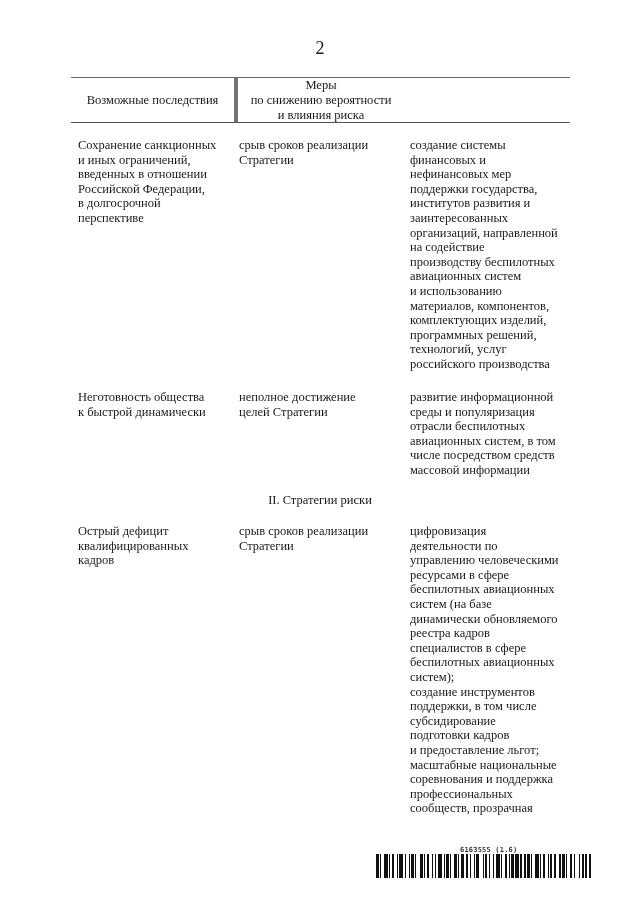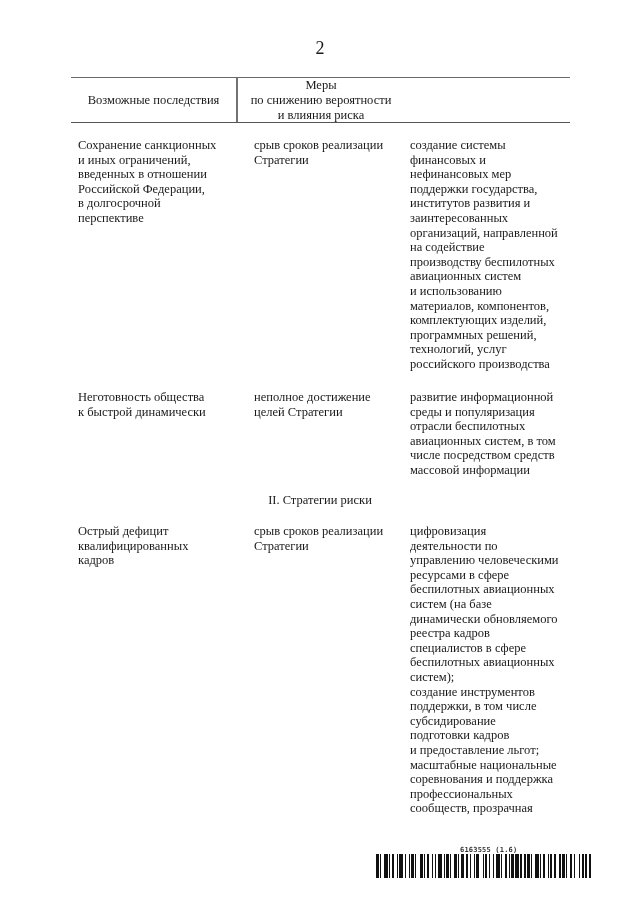--- a/index.html
+++ b/index.html
@@ -36,38 +36,38 @@
       line-height: 15px;
     }
     .th {
       display: flex;
       align-items: center;
       justify-content: center;
       text-align: center;
       box-sizing: border-box;
     }
     .th.c1 { width: 166px; border-right: 1px solid #777; }
-    .th.c2 { width: 167px; border-right: 2px solid #737373; }
+    .th.c2 { width: 167px; border-right: 4px solid #737373; }
     .th.c3 { width: 166px; }
     .th .multi { white-space: pre-line; }
 
     .row {
       position: absolute;
       left: 71px;
       width: 499px;
       font-size: 12.5px;
       line-height: 14.6px;
     }
     .cell {
       position: absolute;
       top: 0;
       white-space: pre-line;
     }
     .cell.c1 { left: 7px; width: 160px; }
-    .cell.c2 { left: 183px; width: 160px; }
+    .cell.c2 { left: 168px; width: 160px; }
     .cell.c3 { left: 339px; width: 162px; }
 
     .section-title {
       position: absolute;
       top: 493px;
       left: 0;
       width: 640px;
       text-align: center;
       font-size: 12.5px;
     }

